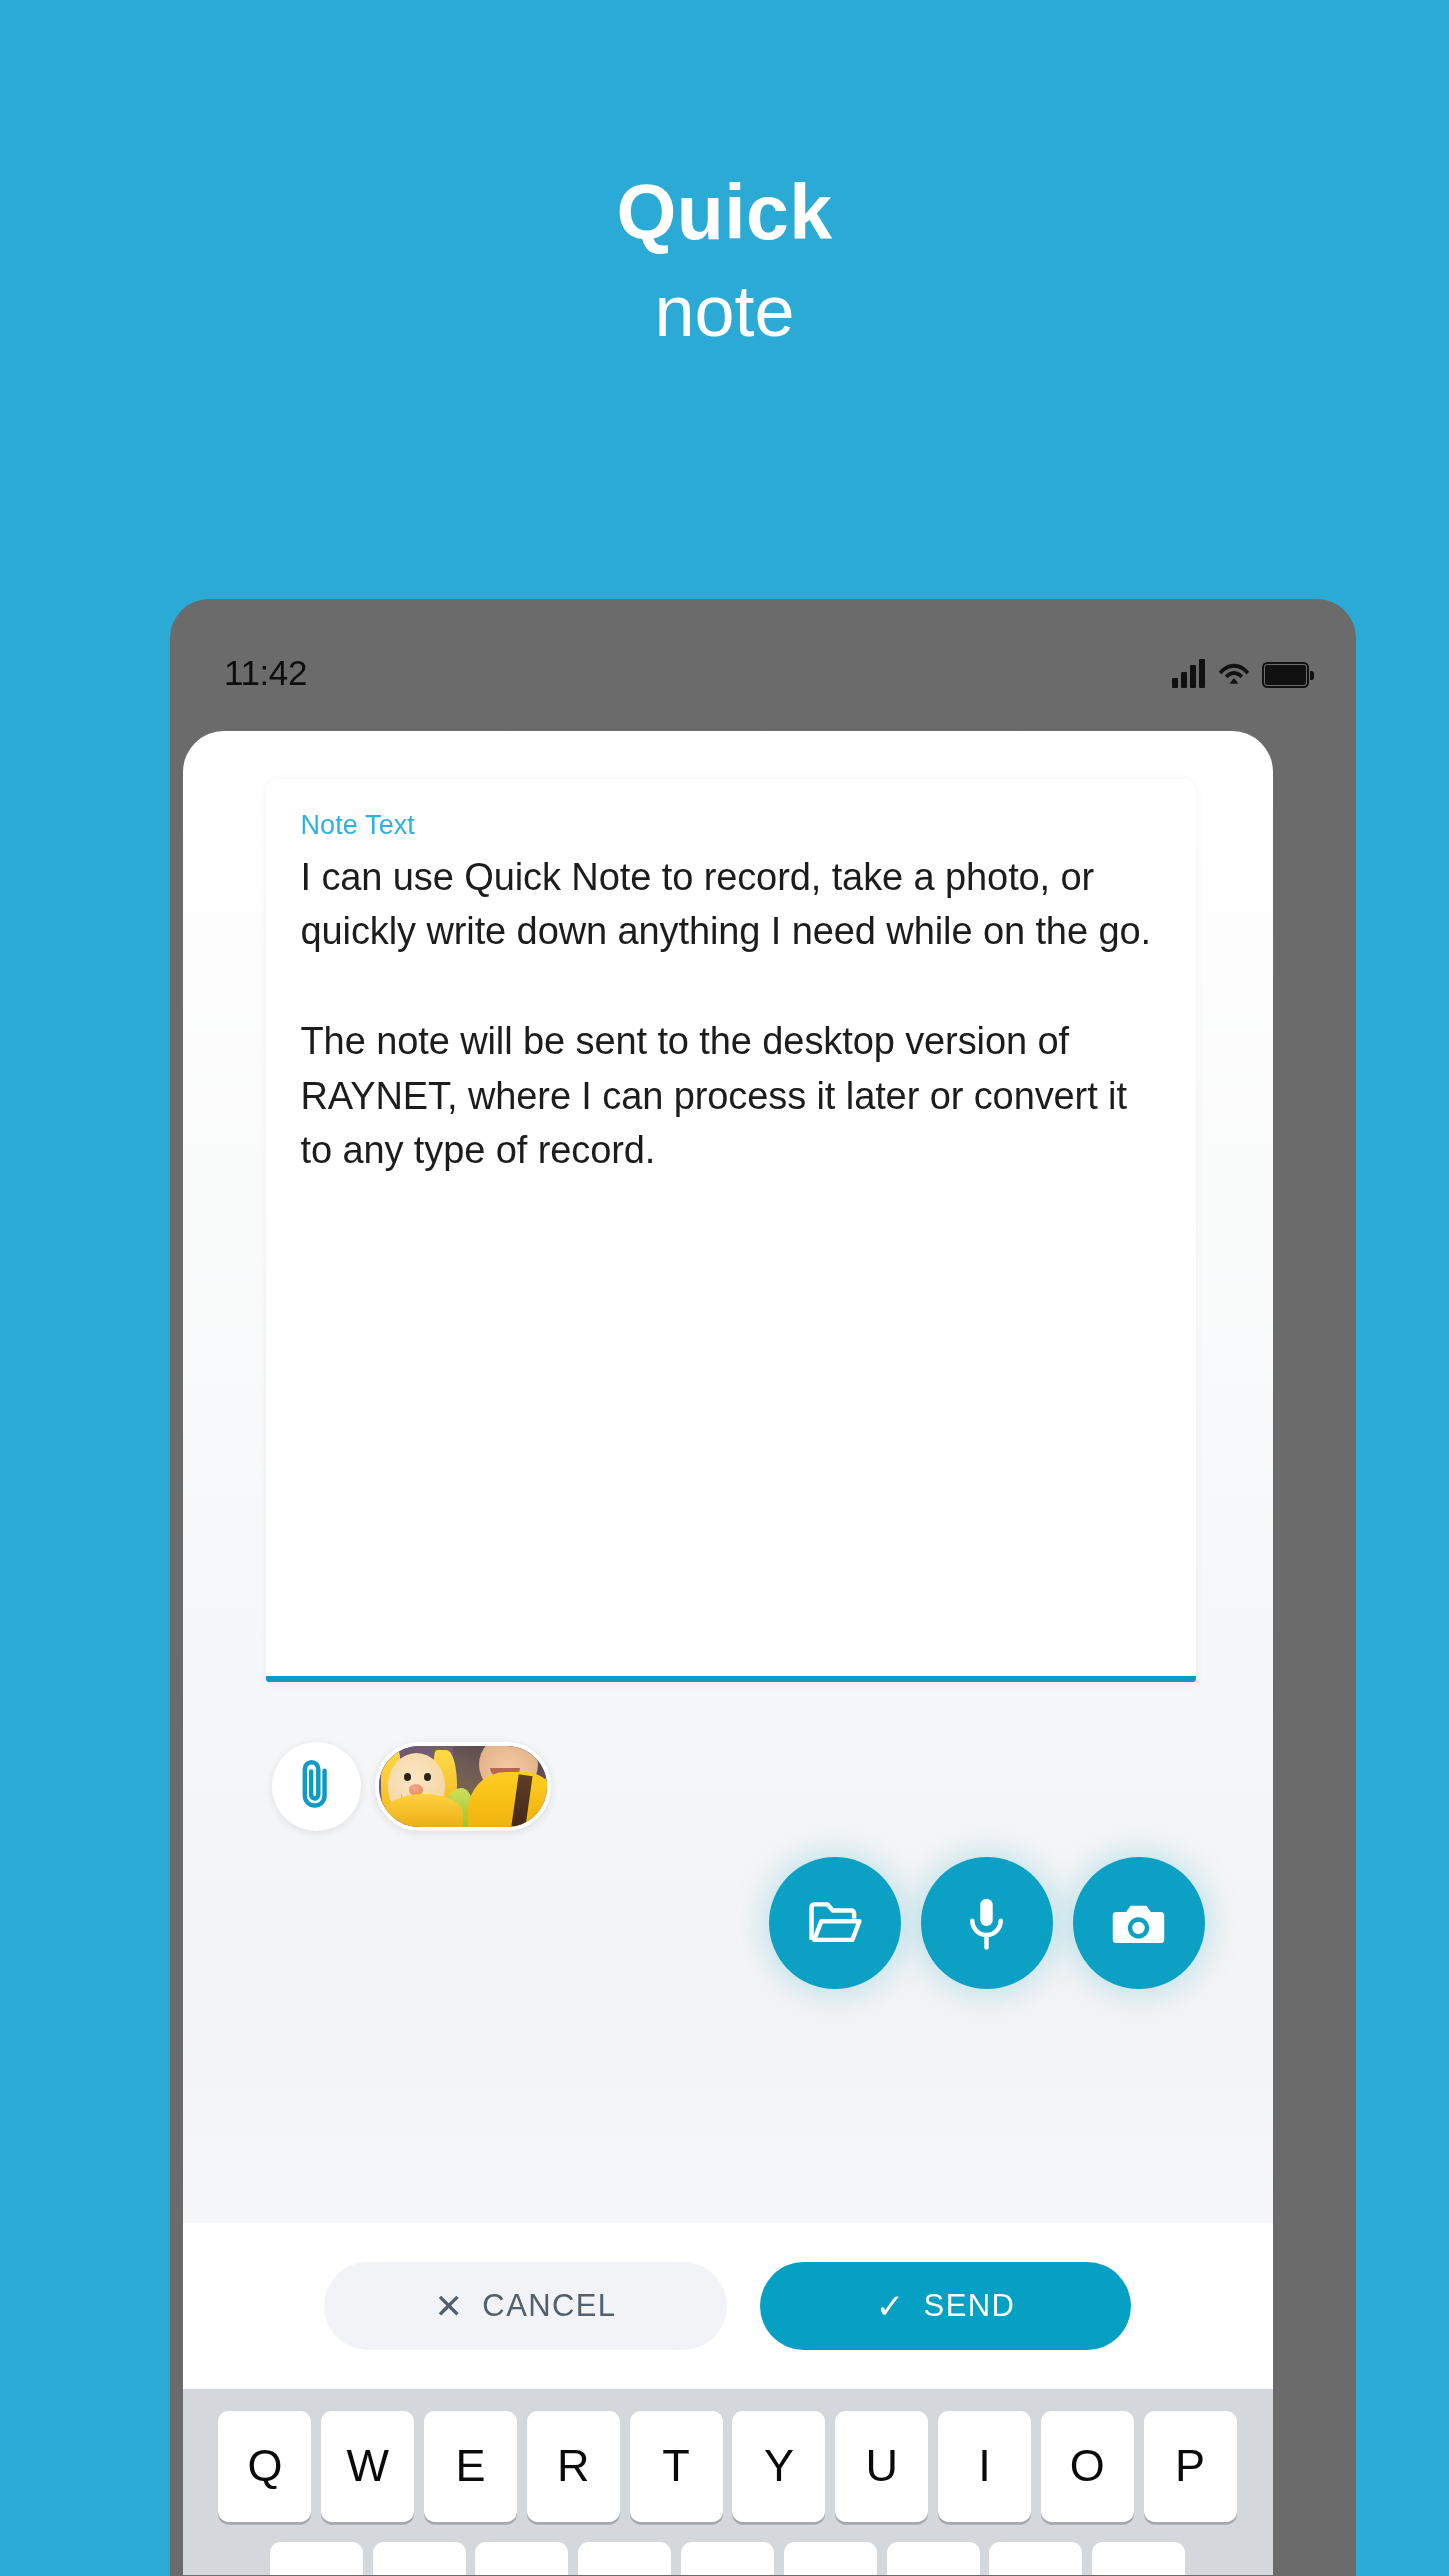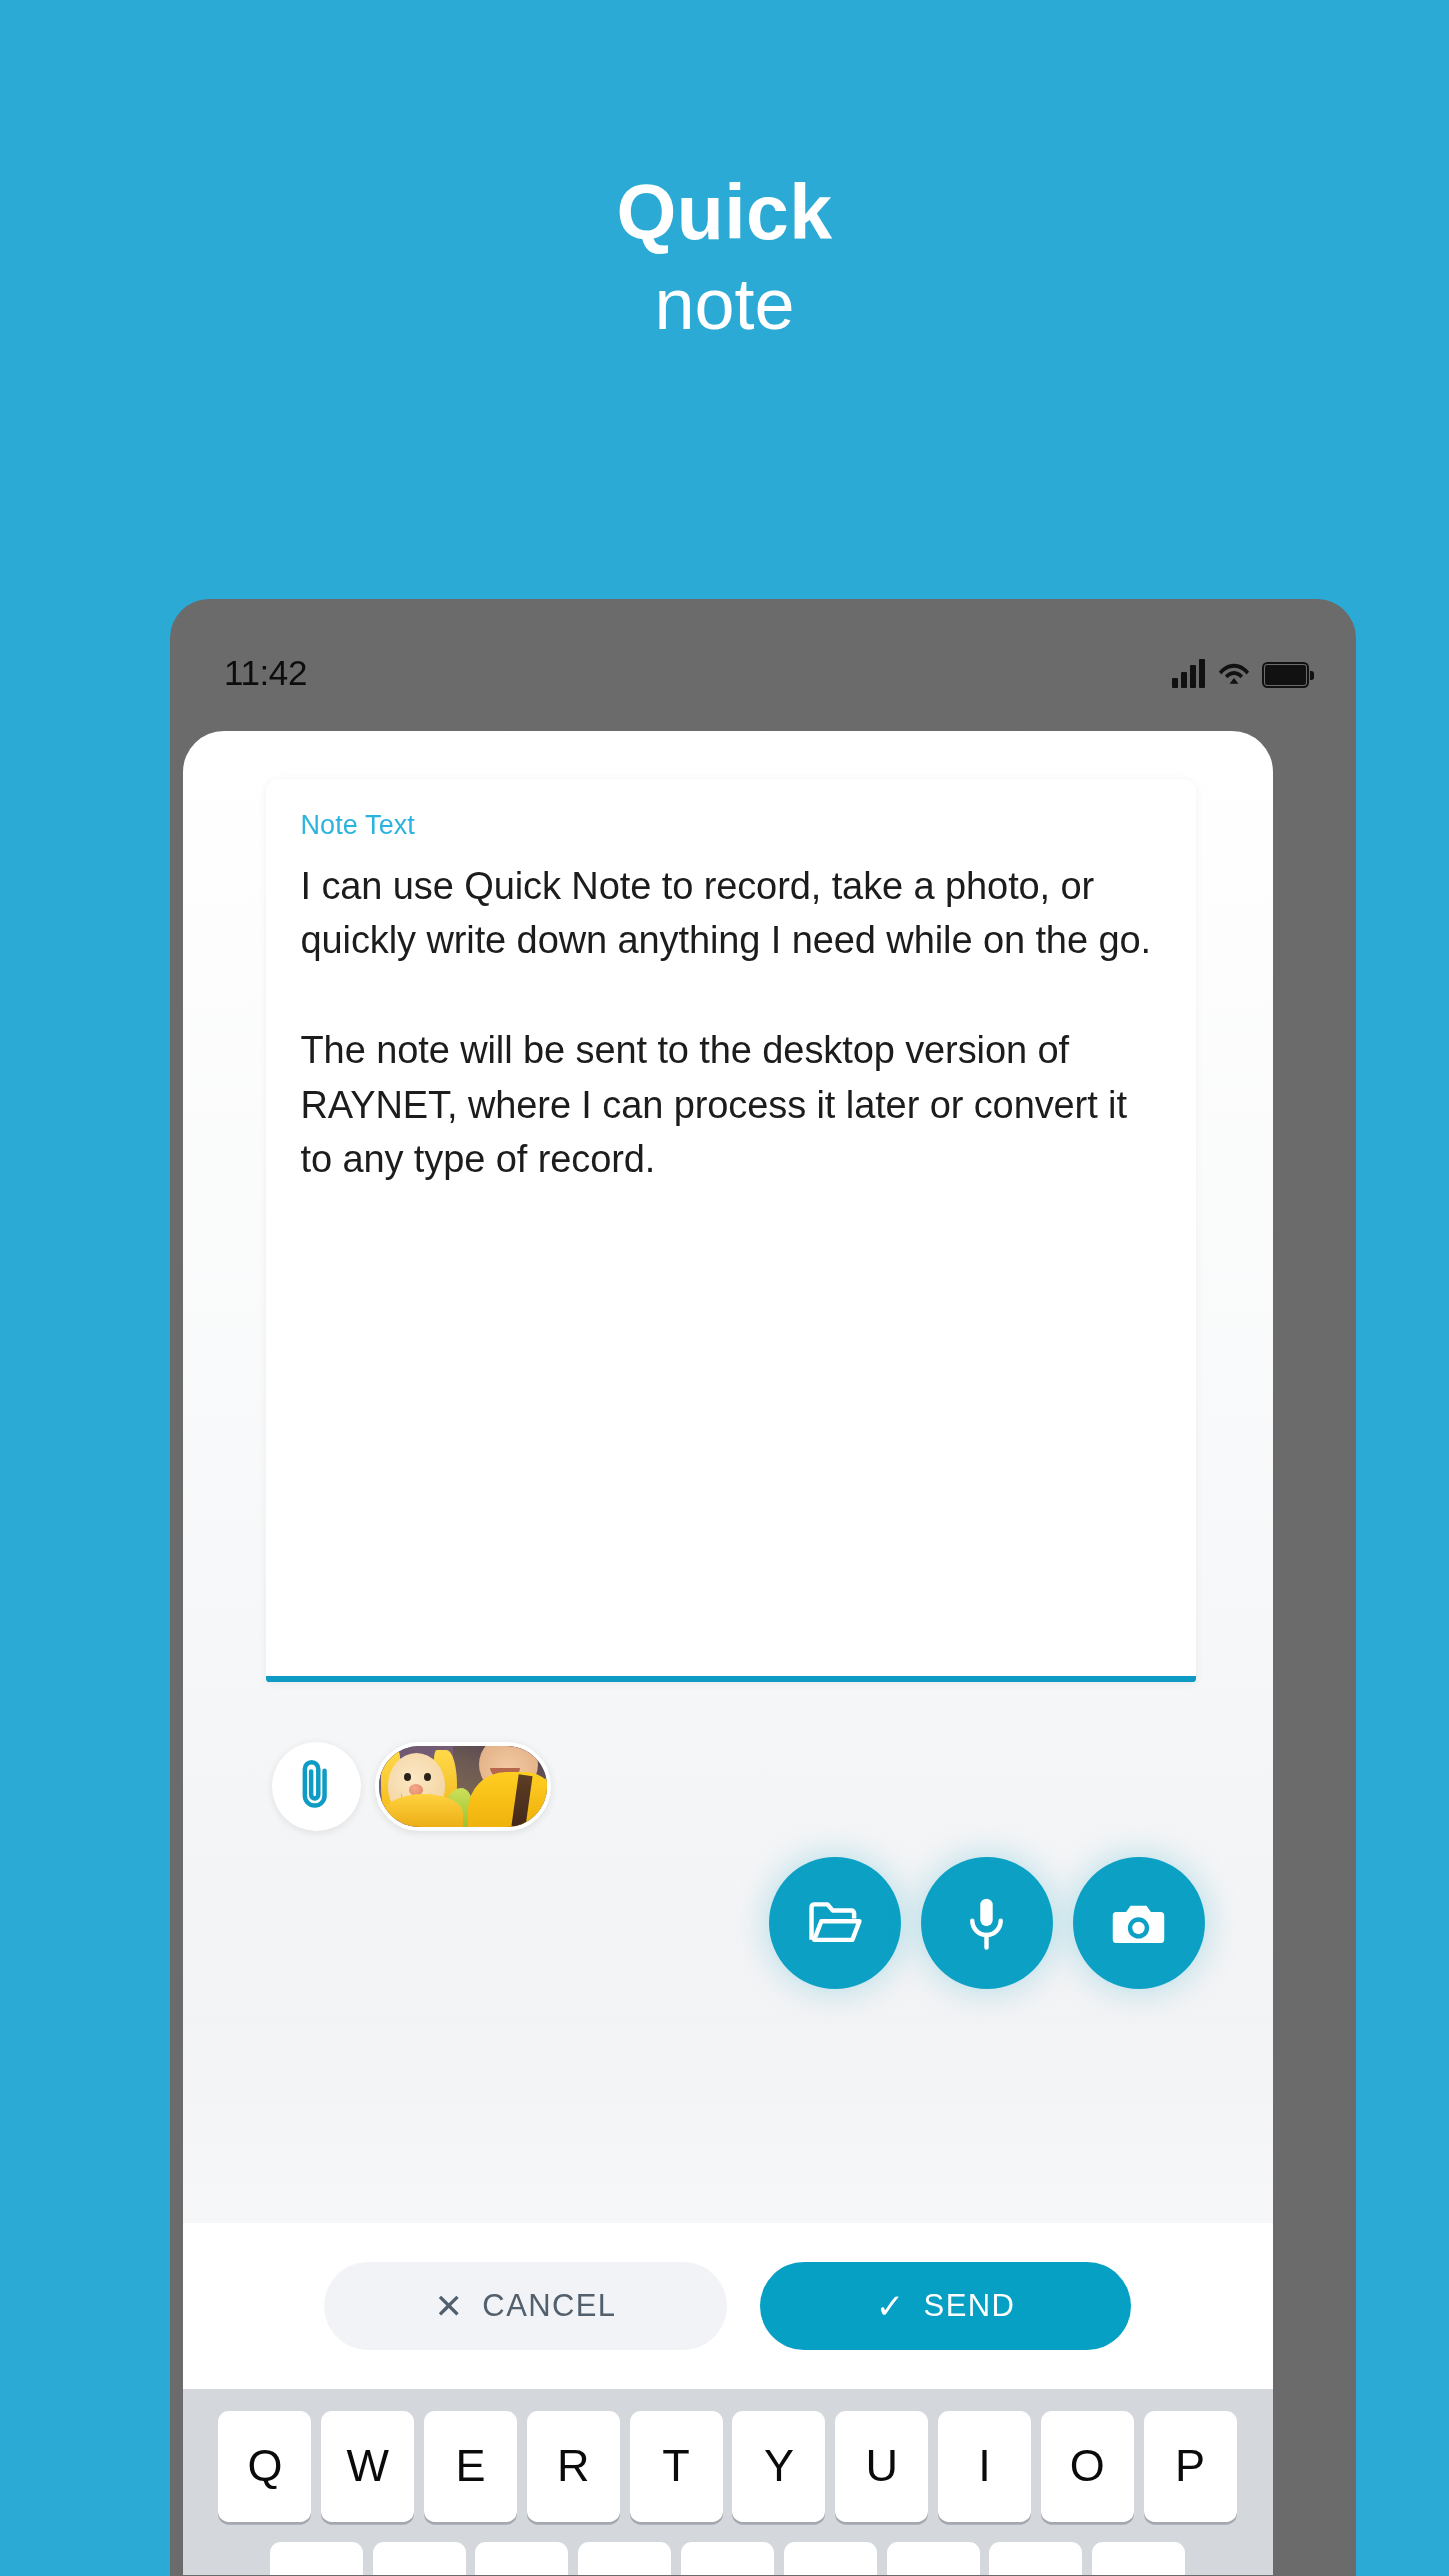--- a/index.html
+++ b/index.html
@@ -31,21 +31,21 @@
     font-weight: 700;
     line-height: 1.0;
     letter-spacing: 0.4px;
     text-align: center;
   }
   .hero-line2 {
     display: block;
     font-size: 72px;
     font-weight: 300;
     line-height: 1.0;
-    margin-top: 17px;
+    margin-top: 24px;
   }
 
   
   .phone {
     position: absolute;
     left: 170px;
     top: 599px;
     width: 1186px;
     height: 1977px;
     background: #6b6b6b;
@@ -138,21 +138,21 @@
     padding: 32px 35px 0 35px;
   }
   .note-label {
     color: #2BB3DE;
     font-size: 27px;
     font-weight: 400;
     line-height: 1.1;
     letter-spacing: 0.1px;
   }
   .note-body {
-    margin-top: 18px;
+    margin-top: 9px;
     font-size: 38px;
     line-height: 1.44;
     color: #1c1c1c;
     font-weight: 400;
     white-space: pre-wrap;
     letter-spacing: -0.1px;
   }
 
   
   .attach-row {

